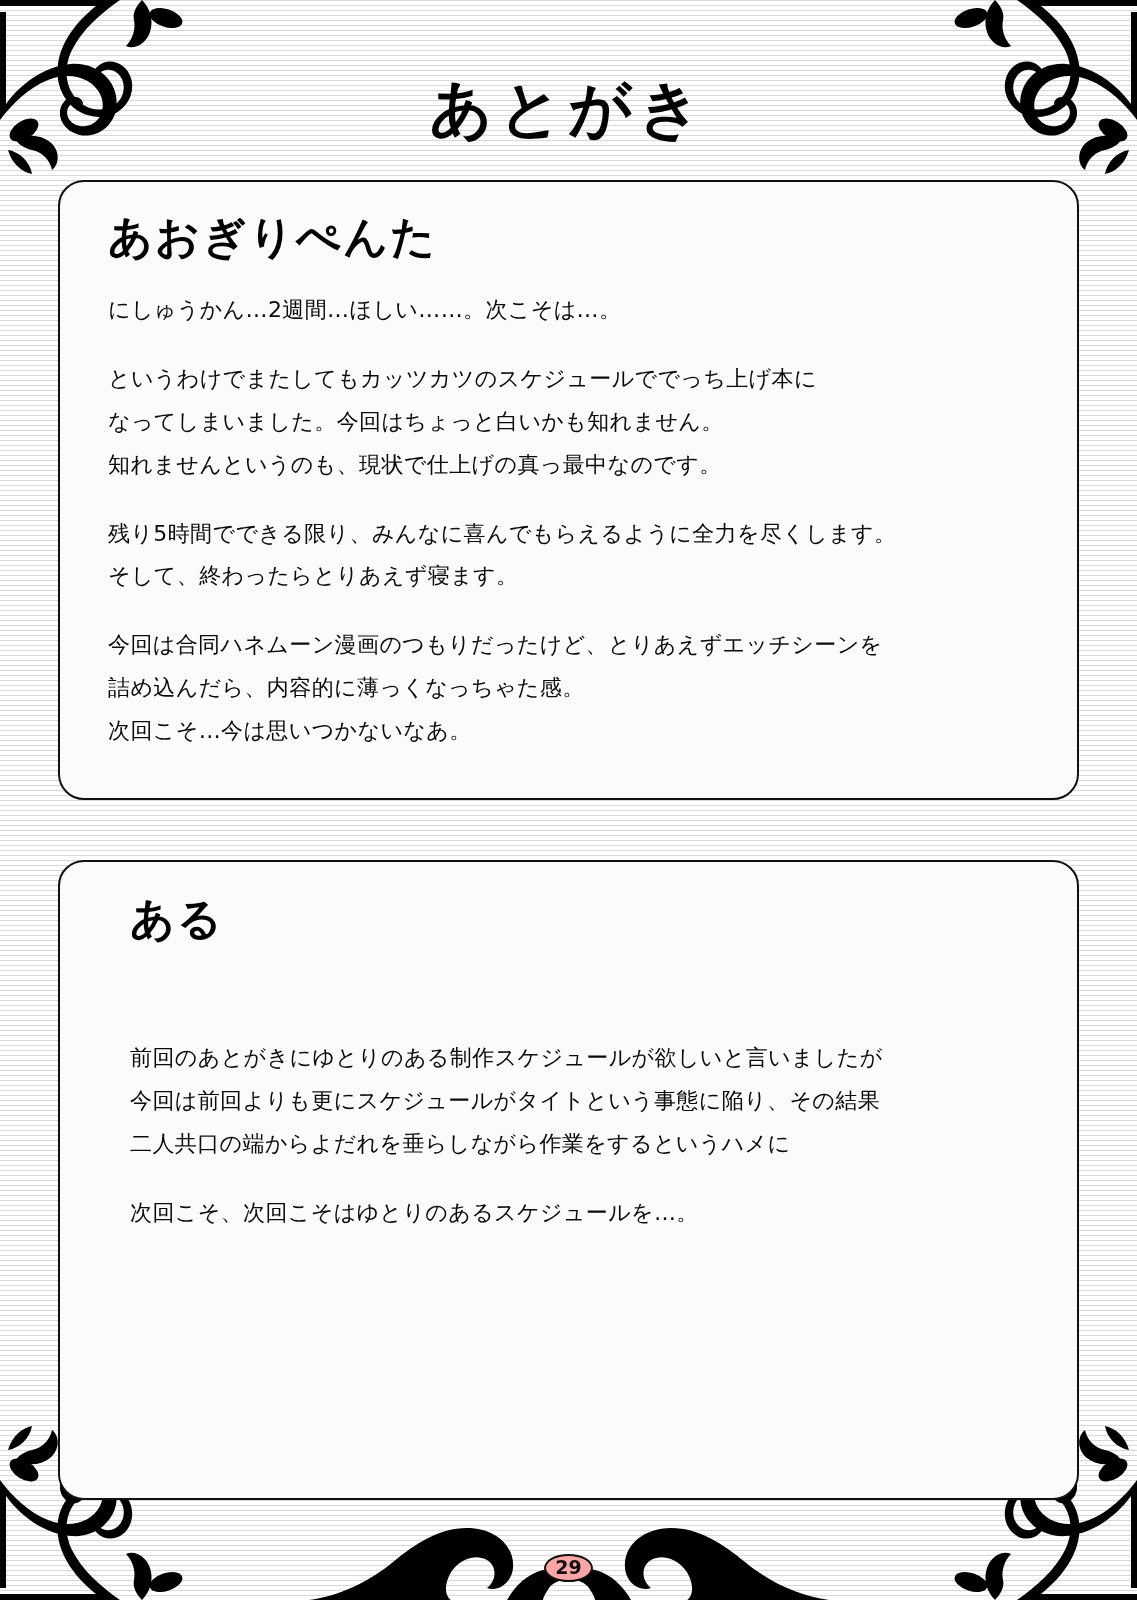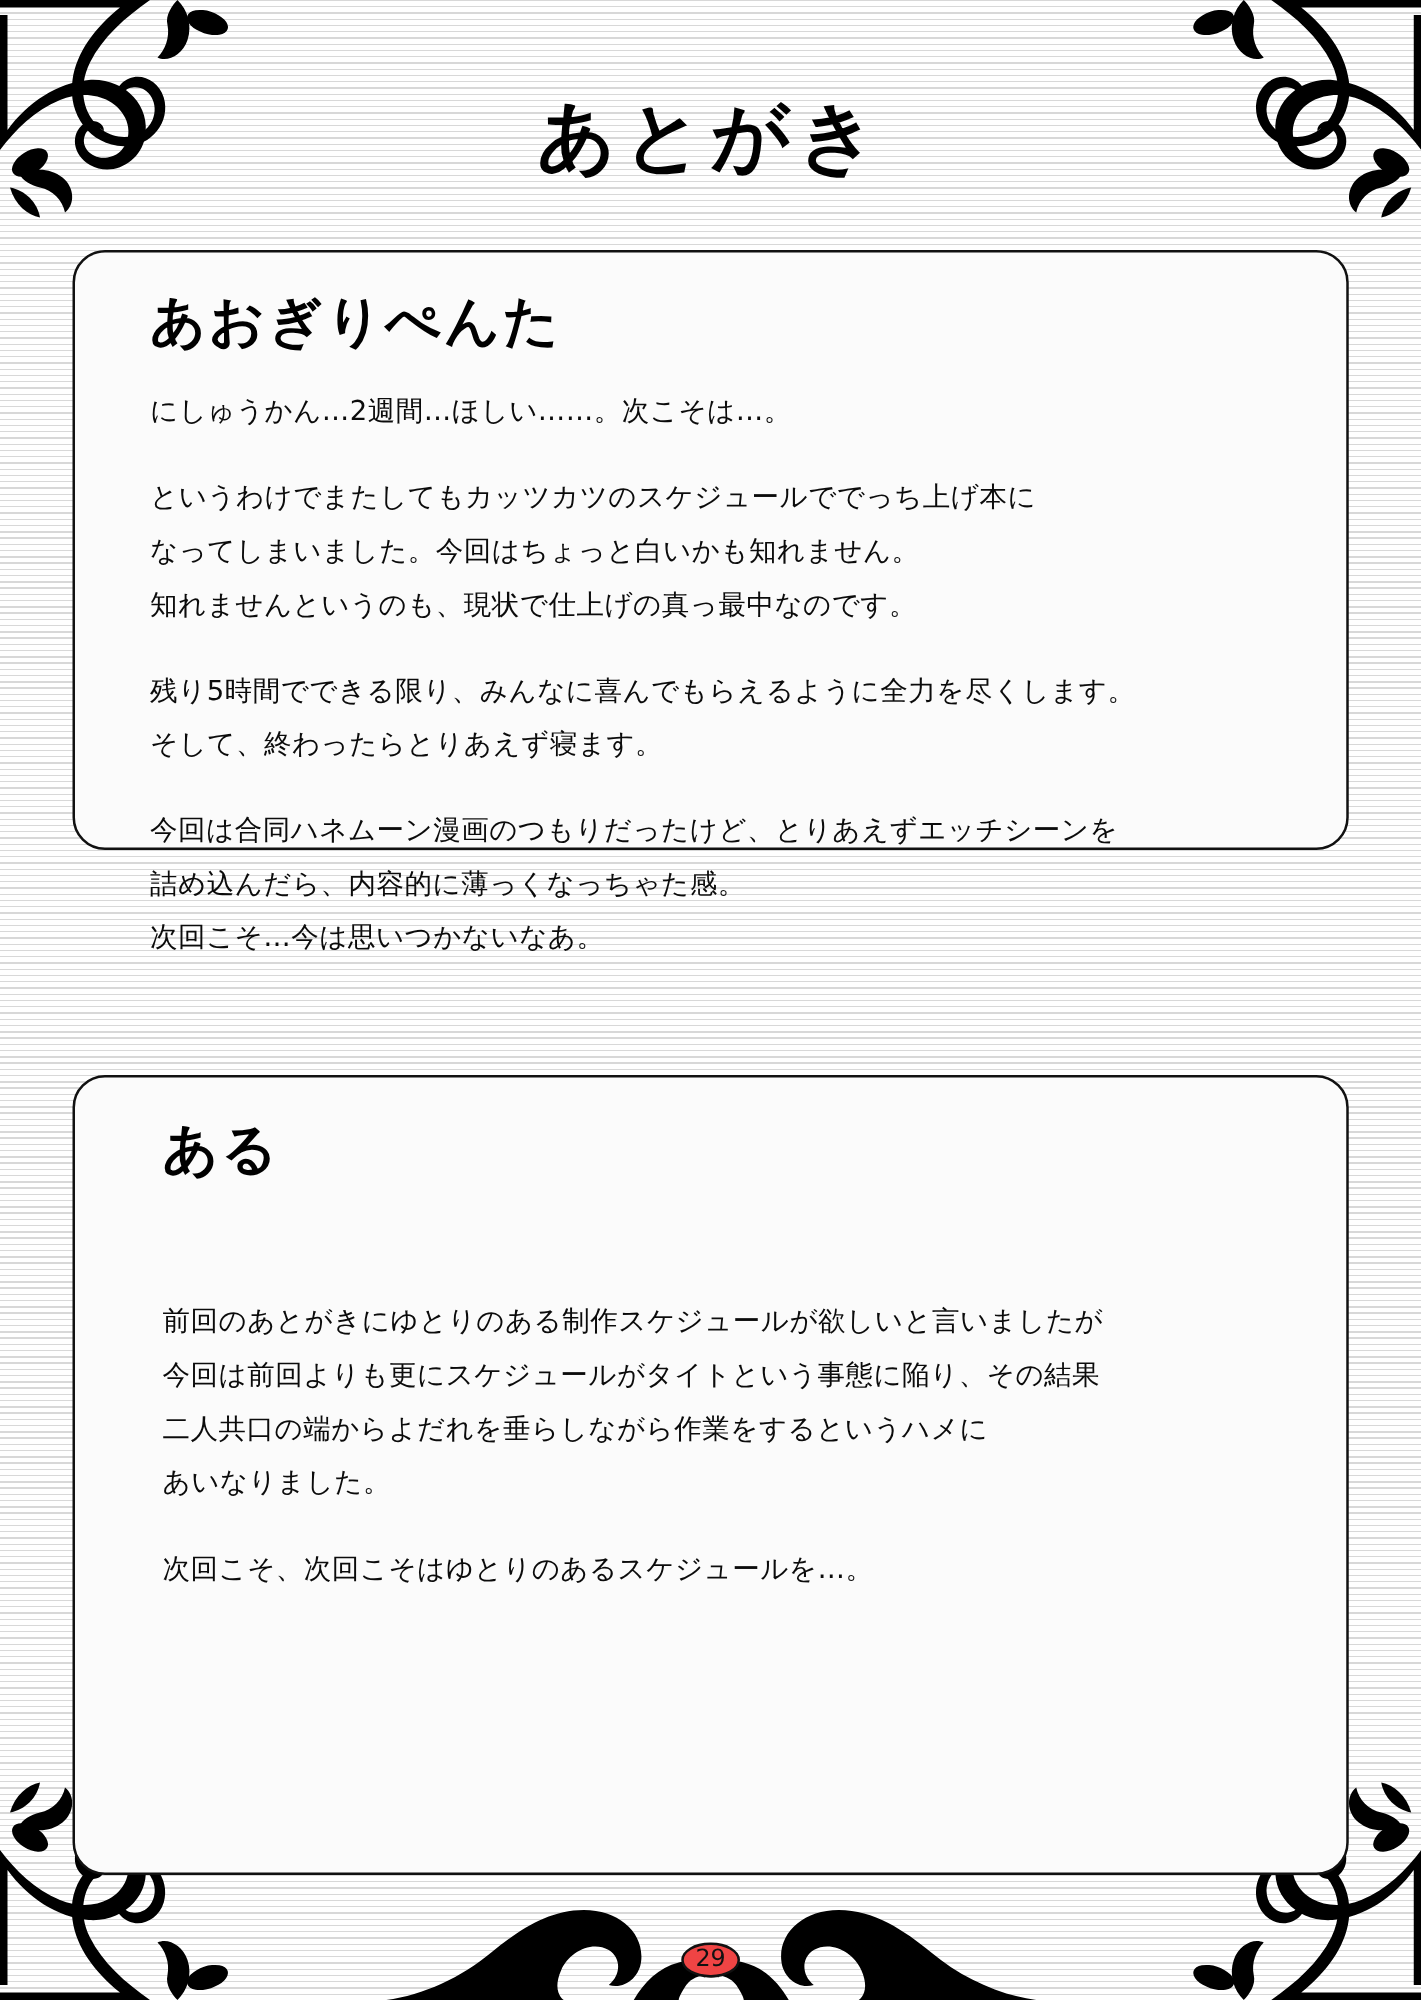--- a/index.html
+++ b/index.html
@@ -53,21 +53,21 @@
   .card {
     position: absolute;
     left: 40px;
     right: 40px;
     background: #fbfbfb;
     border: 2px solid #111;
     border-radius: 26px;
     box-sizing: border-box;
     z-index: 4;
   }
-  .card-1 { top: 184px; height: 480px; padding-left: 12px; }
+  .card-1 { top: 164px; height: 620px; }
   .card-2 { top: 844px; height: 640px; padding-left: 22px; }
 
   .author {
     font-size: 44px;
     font-weight: bold;
     color: #000;
     margin: 26px 0 0 48px;
     letter-spacing: 2px;
   }
   .card-2 .author { margin-top: 28px; }
@@ -93,22 +93,23 @@
     text-align: center;
     font-size: 19px;
     color: #111;
     z-index: 6;
   }
   .pagenum span {
     display: inline-block;
     border: 2px solid #111;
     border-radius: 50%;
     padding: 2px 9px 3px 9px;
-    background: #ef4444;
+    background: #fca5a5;
     line-height: 1;
+    font-weight: bold;
   }
 
   
   .orn {
     position: absolute;
     width: 230px;
     height: 200px;
     z-index: 3;
     pointer-events: none;
   }
@@ -156,21 +157,20 @@
       </div>
     </div>
 
     <div class="card card-2">
       <div class="author">ある</div>
       <div class="body">
         <div class="para">
           <div>前回のあとがきにゆとりのある制作スケジュールが欲しいと言いましたが</div>
           <div>今回は前回よりも更にスケジュールがタイトという事態に陥り、その結果</div>
           <div>二人共口の端からよだれを垂らしながら作業をするというハメに</div>
-          <div>あいなりました。</div>
         </div>
         <div class="para">
           <div>次回こそ、次回こそはゆとりのあるスケジュールを…。</div>
         </div>
       </div>
     </div>
 
   </div>
 
   <div class="orn orn-tl">

